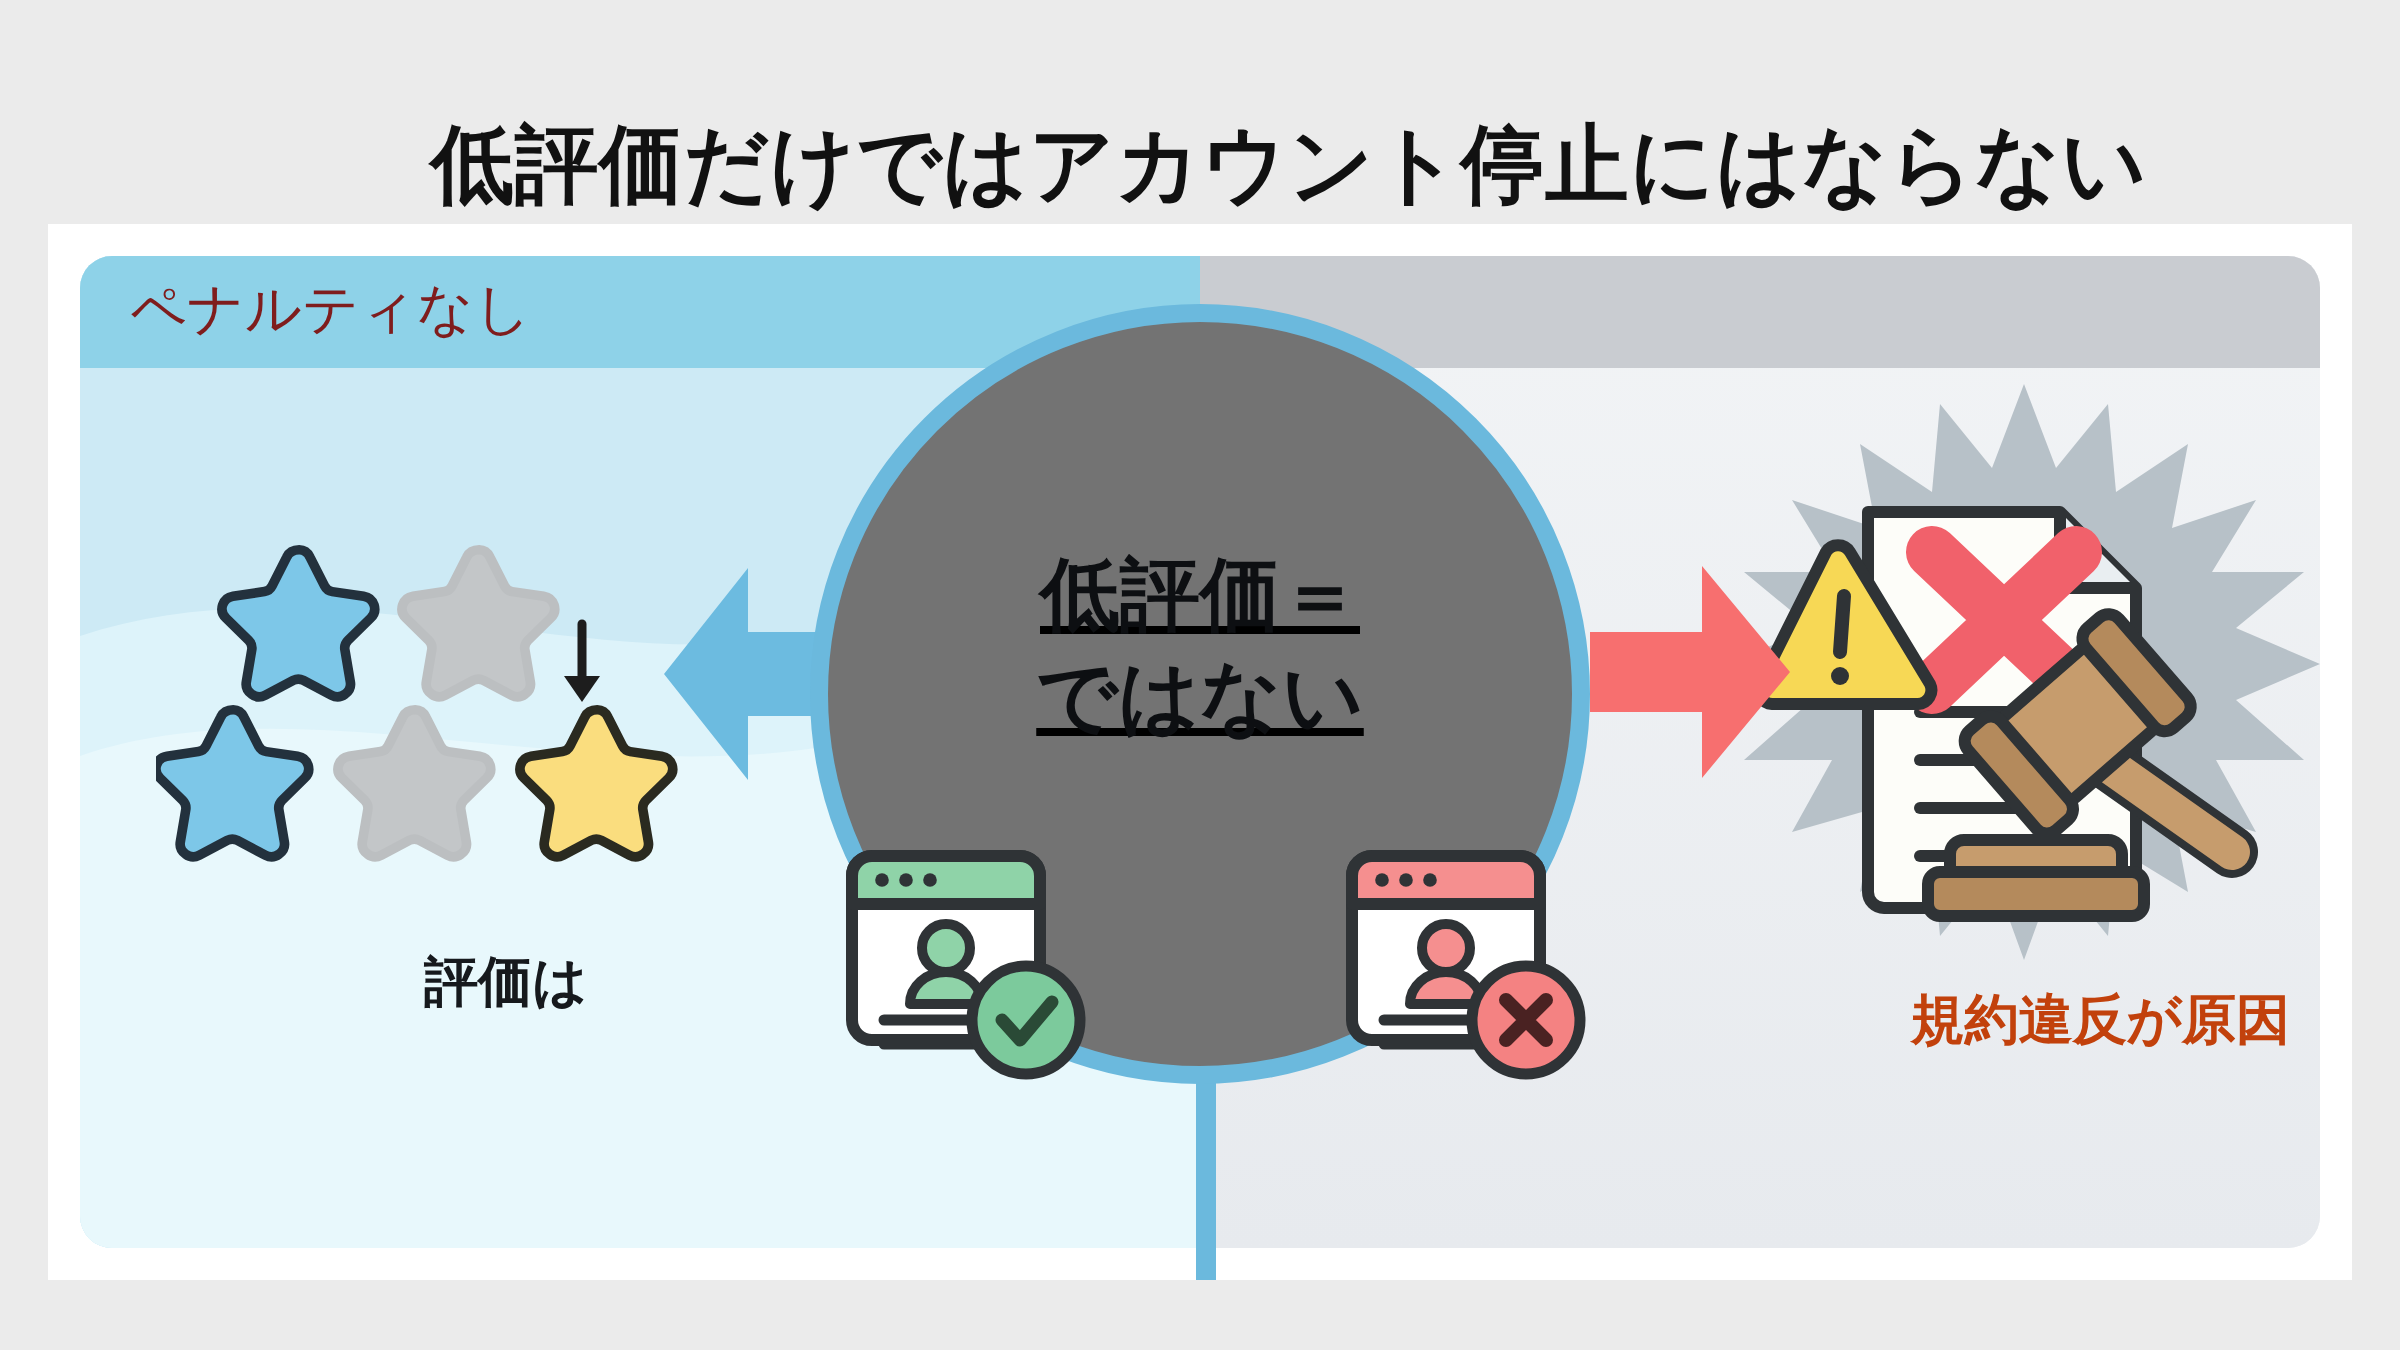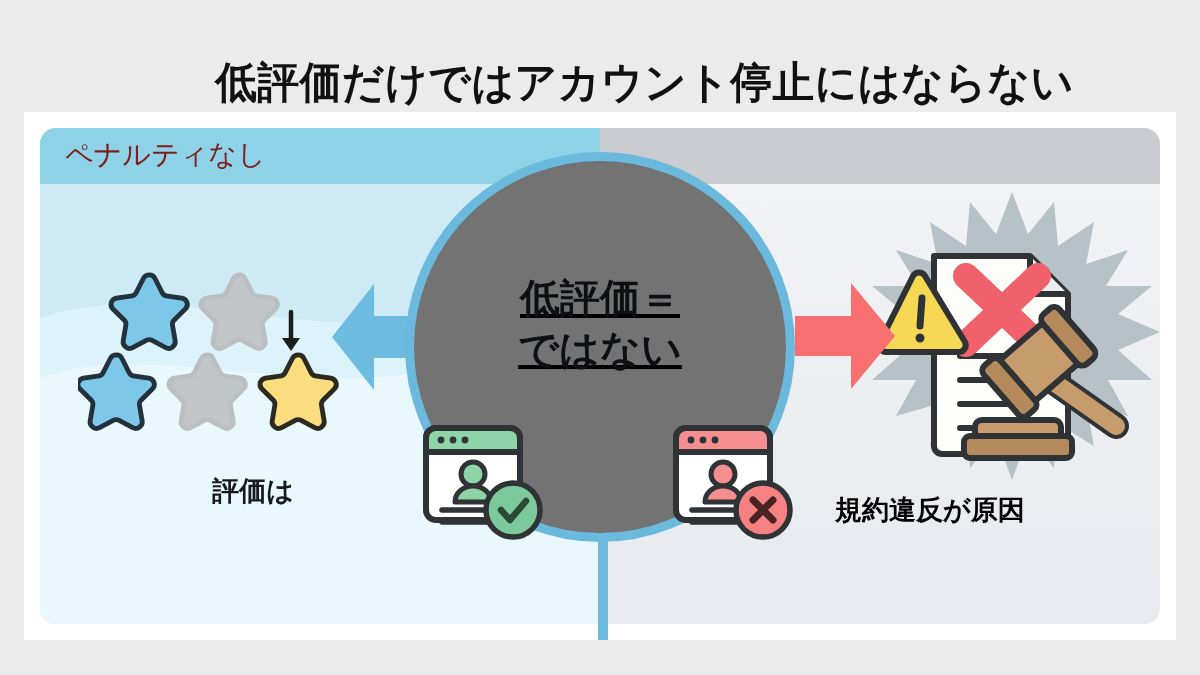--- a/index.html
+++ b/index.html
@@ -191,24 +191,24 @@
     position: absolute;
     left: 862px;
     top: 188px;
     z-index: 5;
   }
   .caption-right {
     position: absolute;
     left: 835px;
     top: 492px;
     width: 310px;
-    text-align: left;
+    text-align: right;
     font-size: 27px;
     font-weight: 800;
-    color: #000000;
+    color: #c2410c;
     line-height: 1.4;
     white-space: nowrap;
     z-index: 5;
   }
 
   
   .browser-card-good {
     position: absolute;
     left: 418px;
     top: 418px;

